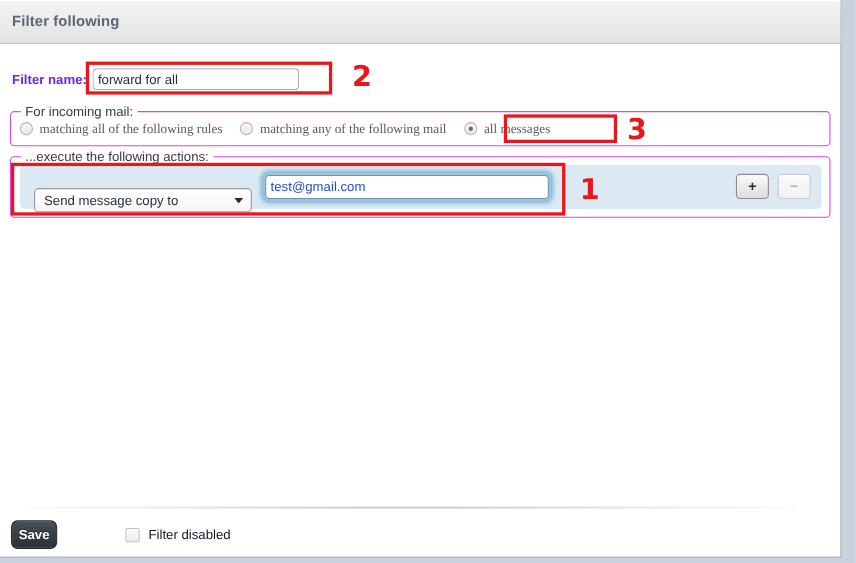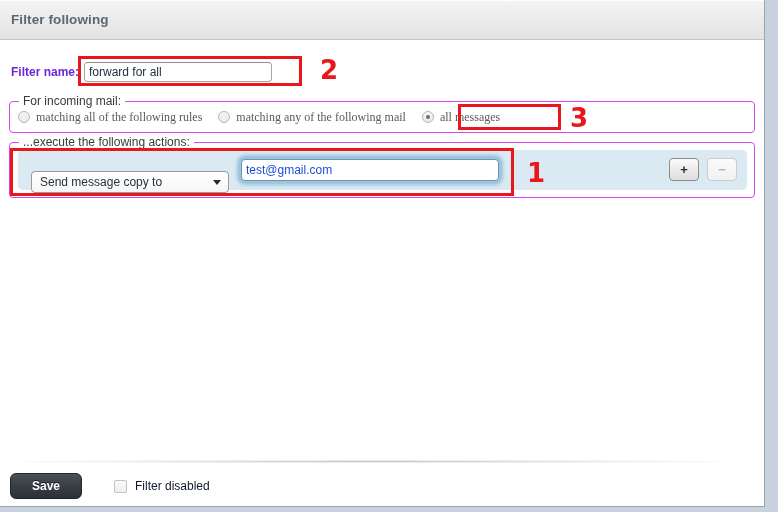--- a/index.html
+++ b/index.html
@@ -270,21 +270,21 @@
     left: 20px;
     top: 460px;
     width: 705px;
     height: 3px;
     background: radial-gradient(ellipse at center, rgba(150,150,150,0.55) 0%, rgba(150,150,150,0.20) 45%, rgba(150,150,150,0) 80%);
   }
   .save-button {
     position: absolute;
     left: 10px;
     top: 473px;
-    width: 72px;
+    width: 42px;
     height: 26px;
     box-sizing: border-box;
     border: 1px solid #21262c;
     border-radius: 6px;
     background: linear-gradient(to bottom, #4a5158 0%, #3a4046 45%, #2c3137 100%);
     color: #ffffff;
     font-size: 12px;
     font-weight: bold;
     text-align: center;
     line-height: 24px;

